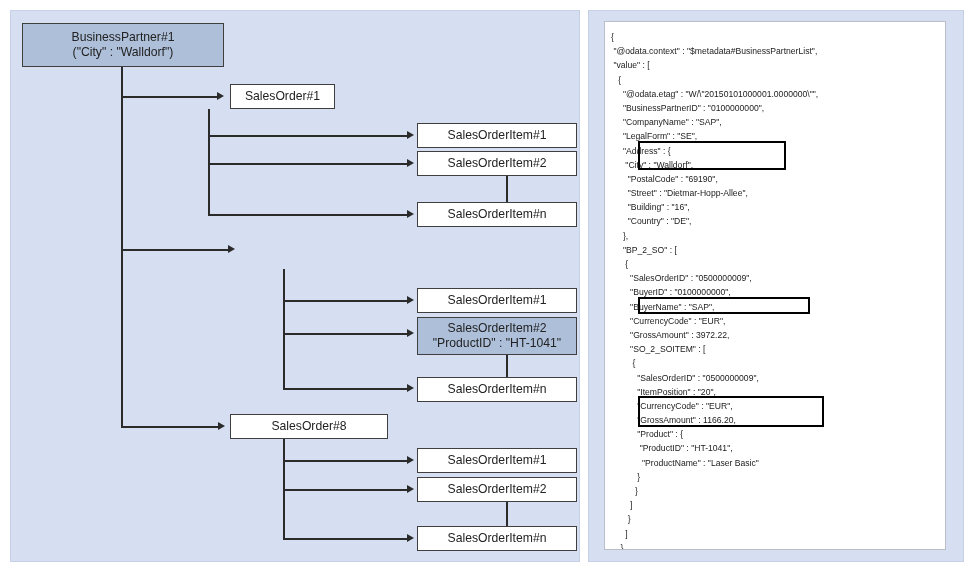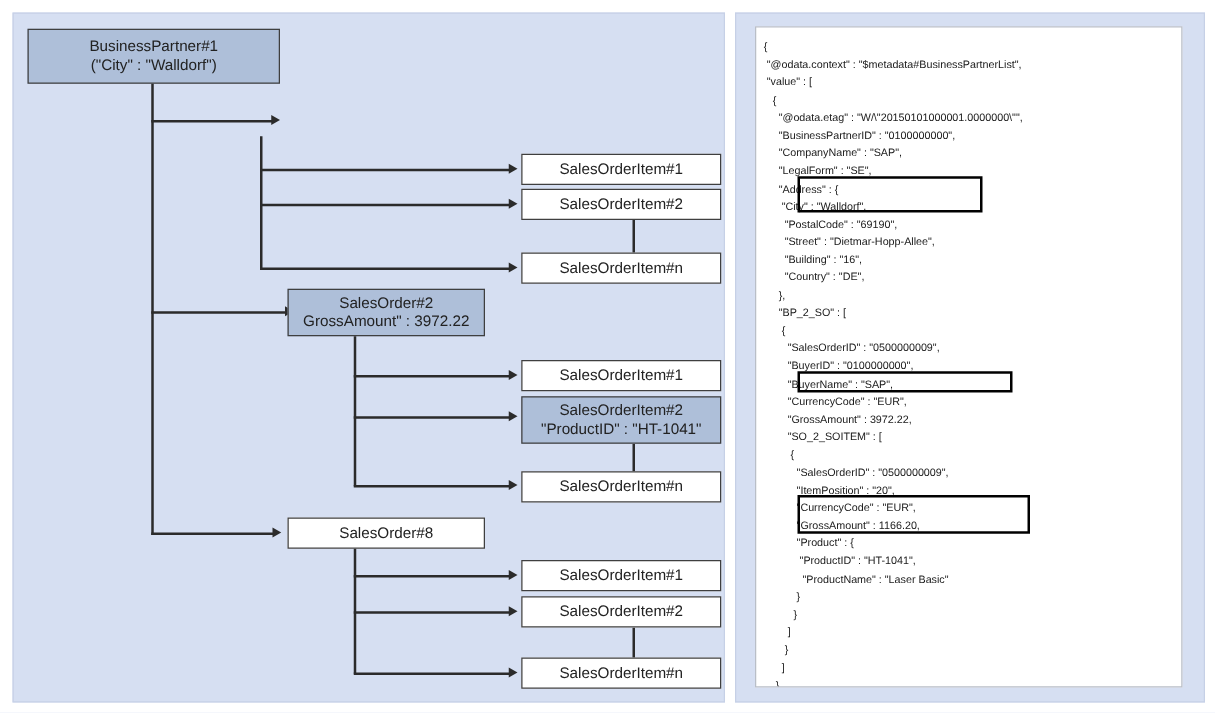--- a/index.html
+++ b/index.html
@@ -65,43 +65,42 @@
 
     <div class="ln lnh" style="left:110px;top:85px;width:97px;"></div>
     <div class="arrow" style="left:206px;top:81px;"></div>
 
     <div class="ln lnh" style="left:110px;top:238px;width:108px;"></div>
     <div class="arrow" style="left:217px;top:234px;"></div>
 
     <div class="ln lnh" style="left:110px;top:415px;width:98px;"></div>
     <div class="arrow" style="left:207px;top:411px;"></div>
 
+    <div class="node" style="left:219px;top:73px;width:105px;height:25px;">
+      <span>SalesOrder#1</span>
+    </div>
     <div class="ln lnv" style="left:197px;top:98px;width:1.8px;height:106px;"></div>
     <div class="ln lnh" style="left:197px;top:124px;width:200px;"></div>
     <div class="arrow" style="left:396px;top:120px;"></div>
     <div class="ln lnh" style="left:197px;top:152px;width:200px;"></div>
     <div class="arrow" style="left:396px;top:148px;"></div>
     <div class="ln lnh" style="left:197px;top:203px;width:200px;"></div>
     <div class="arrow" style="left:396px;top:199px;"></div>
     <div class="ln lnv" style="left:495px;top:165px;width:1.6px;height:39px;"></div>
 
     <div class="node" style="left:406px;top:112px;width:160px;height:25px;">
       <span>SalesOrderItem#1</span>
     </div>
     <div class="node" style="left:406px;top:140px;width:160px;height:25px;">
       <span>SalesOrderItem#2</span>
     </div>
     <div class="node" style="left:406px;top:191px;width:160px;height:25px;">
       <span>SalesOrderItem#n</span>
     </div>
 
-    <div class="node filled" style="left:219px;top:220px;width:158px;height:38px;">
-      <span>SalesOrder#2</span>
-      <span class="l2">GrossAmount" : 3972.22</span>
-    </div>
     <div class="ln lnv" style="left:272px;top:258px;width:1.8px;height:120px;"></div>
     <div class="ln lnh" style="left:272px;top:289px;width:125px;"></div>
     <div class="arrow" style="left:396px;top:285px;"></div>
     <div class="ln lnh" style="left:272px;top:322px;width:125px;"></div>
     <div class="arrow" style="left:396px;top:318px;"></div>
     <div class="ln lnh" style="left:272px;top:377px;width:125px;"></div>
     <div class="arrow" style="left:396px;top:373px;"></div>
     <div class="ln lnv" style="left:495px;top:344px;width:1.6px;height:34px;"></div>
 
     <div class="node" style="left:406px;top:277px;width:160px;height:25px;">

